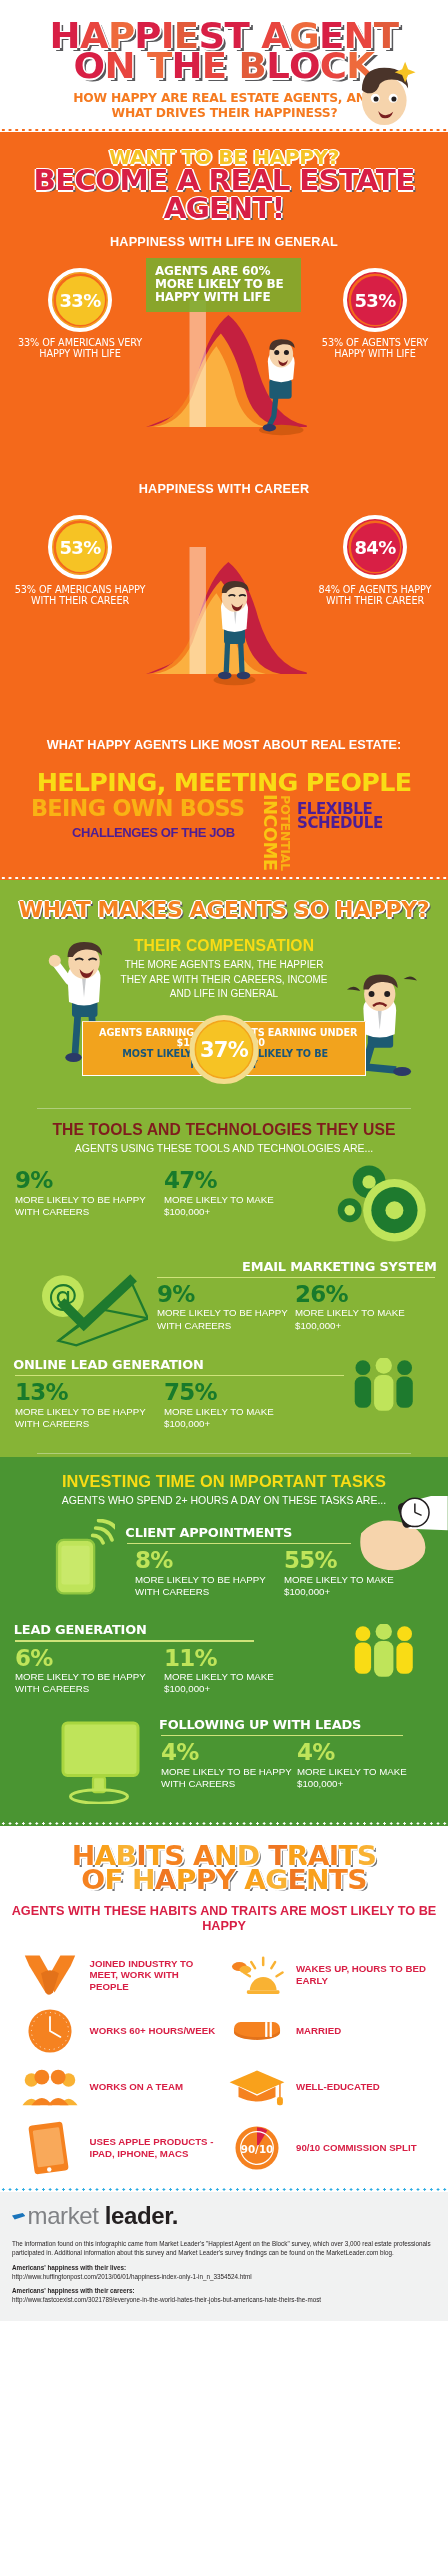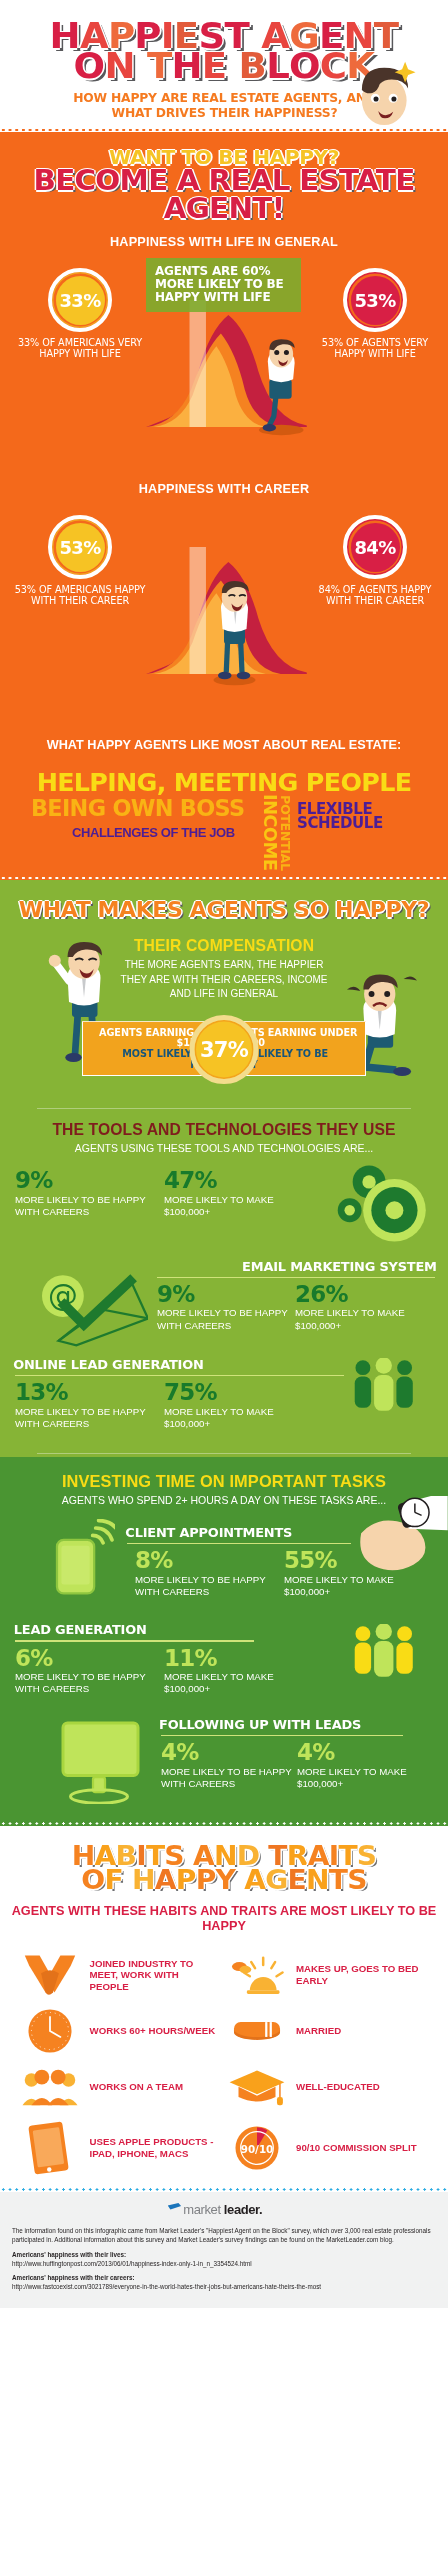--- a/index.html
+++ b/index.html
@@ -257,22 +257,22 @@
   }
   .habit { display:flex; align-items:center; gap: 10.5px; min-height: 49px; }
   .habit .ic { width: 58px; flex: 0 0 58px; display:flex; align-items:center; justify-content:center; }
   .habit .tx {
     color:#d81f45; font-weight:800; font-size: 9.7px; line-height:1.2;
   }
 
   
   .footer { background:#f1f2f2; padding: 10.5px 12px 16.4px; position:relative; }
   .footer .logo {
-    text-align:center; padding-right: 18px; margin-bottom: 9px;
-    font-size: 13px; color:#808285; letter-spacing:-0.4px;
+    text-align:left; padding-right: 18px; margin-bottom: 9px;
+    font-size: 24px; color:#808285; letter-spacing:-0.4px;
     font-family:"Liberation Sans", sans-serif;
   }
   .footer .logo b { color:#231f20; font-weight:800; }
   .footer p { font-size: 6.3px; line-height: 1.45; color:#231f20; }
   .footer p.src-h { font-weight:800; margin-top: 5.2px; }
   .footer p.src-u { word-break: break-all; }
   .flag {
     display:inline-block; width: 13.4px; height: 6.7px; background:#1b75bb;
     clip-path: polygon(0 40%, 80% 0, 100% 45%, 20% 100%);
     margin-right: 2.2px; vertical-align: 4.5px;
@@ -675,21 +675,21 @@
             <rect x="24" y="46" width="44" height="5" rx="2" fill="#f9b233"></rect>
             <g stroke="#f9b233" stroke-width="3.4" stroke-linecap="round">
               <path d="M46 2 L46 12"></path>
                 <path d="M30 8 L35 16"></path>
                 <path d="M62 8 L57 16"></path>
               <path d="M20 22 L28 27"></path>
                 <path d="M72 22 L64 27"></path>
             </g>
           </svg>
         </span>
-        <span class="tx">MAKES UP, GOES TO BED EARLY</span>
+        <span class="tx">WAKES UP, HOURS TO BED EARLY</span>
       </div>
 
       <div class="habit">
         <span class="ic">
           <svg width="46" height="46" viewBox="0 0 62 62">
             <circle cx="31" cy="31" r="29" fill="#f58220"></circle>
             <circle cx="31" cy="31" r="25" fill="none" stroke="#fff" stroke-width="1" stroke-dasharray="1.5 5"></circle>
             <path d="M31 31 L31 12 M31 31 L45 39" stroke="#fff" stroke-width="2.4" stroke-linecap="round"></path>
           </svg>
         </span>

